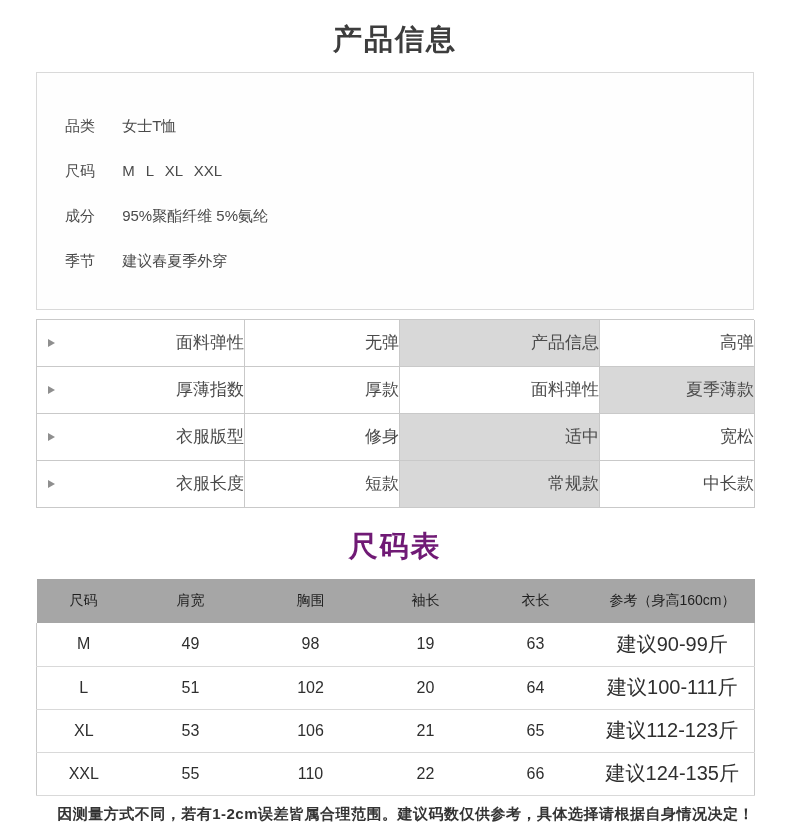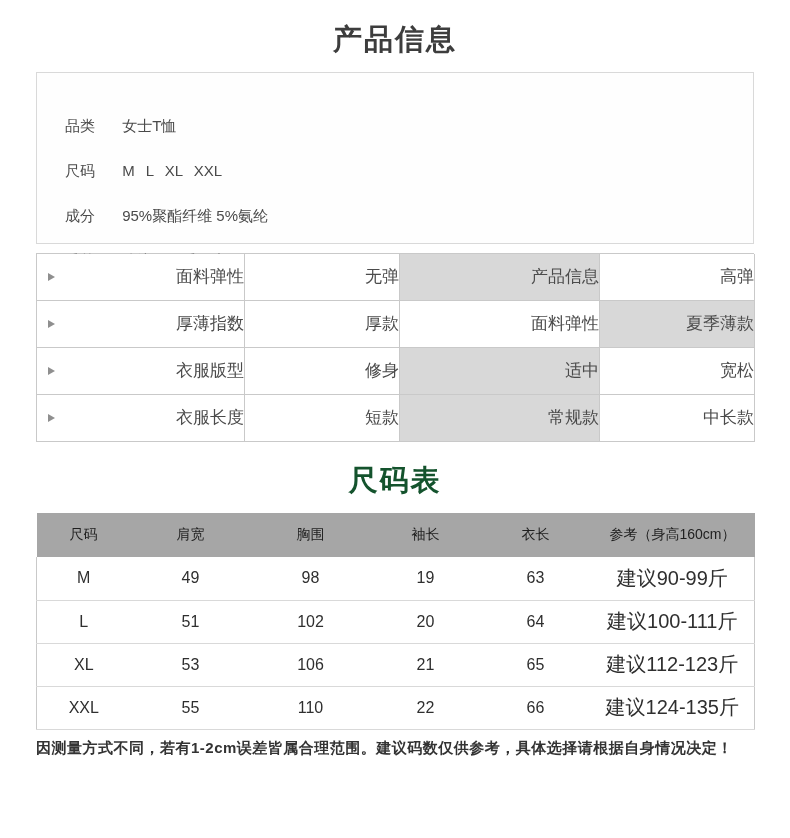--- a/index.html
+++ b/index.html
@@ -24,27 +24,27 @@
     color: #3d3d3d;
   }
   .size-chart-title {
     margin-top: 18px;
     margin-bottom: 13px;
     font-size: 29px;
     line-height: 40px;
     font-weight: bold;
     letter-spacing: 2px;
     text-align: center;
-    color: #14532d;
+    color: #701a75;
   }
 
   
   .info-box {
     margin-top: 14px;
-    height: 172px;
+    height: 238px;
     border: 1px solid #d9d9d9;
     background: #fefefe;
     padding: 30px 20px 0 28px;
   }
   .info-row { height: 45px; line-height: 45px; font-size: 15px; }
   .info-label { display: inline-block; width: 53px; color: #4a4a4a; }
   .info-value { color: #4a4a4a; }
   .info-value.spread { word-spacing: 7px; }
 
   
@@ -103,21 +103,21 @@
     color: #2f2f2f;
     border-bottom: 1px solid #d9d9d9;
     background: #ffffff;
   }
   .size-table tbody tr td:first-child { border-left: 1px solid #c9c9c9; }
   .size-table tbody tr td:last-child { border-right: 1px solid #c9c9c9; font-size: 20px; }
 
   
   .footer-note {
     margin-top: 9px;
-    text-align: left;
+    text-align: right;
     font-size: 15px;
     font-weight: bold;
     color: #333333;
     letter-spacing: 0.5px;
   }
 </style>
 </head>
 <body>
 
 <div class="page">

